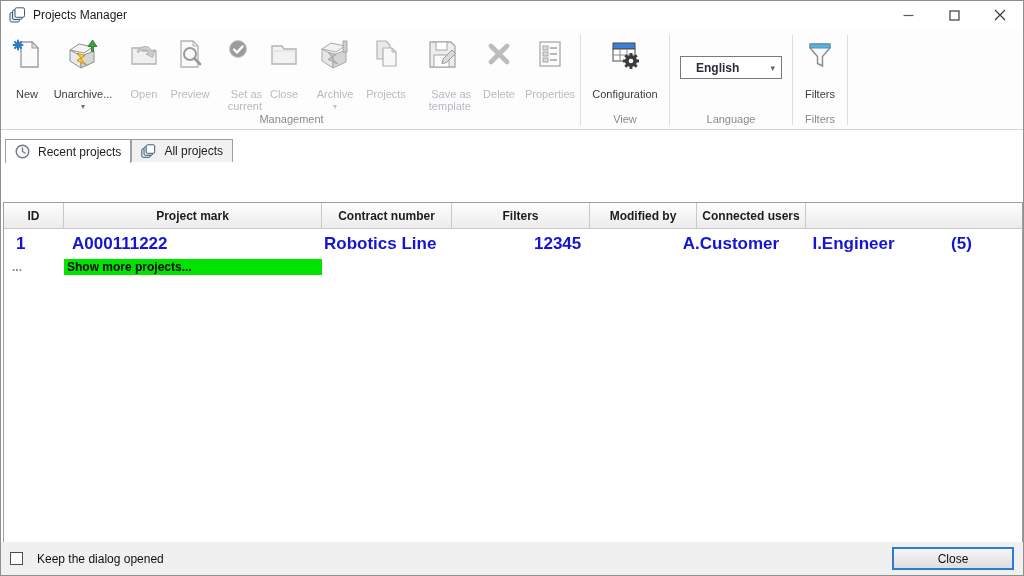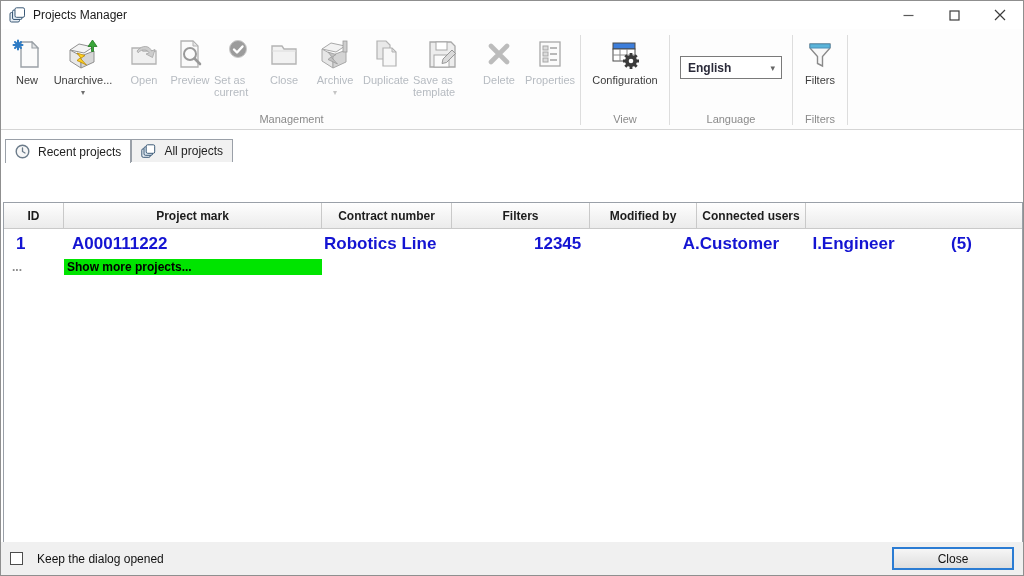--- a/index.html
+++ b/index.html
@@ -17,28 +17,28 @@
   .win-btn{width:46px;height:28px;border:none;background:transparent;display:flex;align-items:center;justify-content:center;padding:0;}
   
   .ribbon{position:absolute;top:28px;left:0;right:0;height:101px;background:#fdfdfd;border-bottom:1px solid #d5d5d5;display:flex;align-items:stretch;padding-left:4px;}
   .rgroup{display:flex;flex-direction:column;}
   .rbuttons{display:flex;flex:1;align-items:flex-start;padding-top:5px;}
   .glabel{height:17px;line-height:15px;text-align:center;font-size:11px;color:#8a8a8a;}
   .gsep{width:1px;background:#ddd;margin:6px 2px 4px 2px;}
   .isep{width:1px;background:#e2e2e2;margin:3px 2px 14px 2px;}
   .rbtn{display:flex;flex-direction:column;align-items:center;padding-top:2px;cursor:default;}
   .ricon{width:34px;height:36px;display:flex;align-items:center;justify-content:center;}
-  .rlabel{font-size:11px;line-height:12px;text-align:left;color:#3d3d3d;margin-top:2px;}
+  .rlabel{font-size:11px;line-height:12px;text-align:right;color:#3d3d3d;margin-top:16px;}
   .rbtn.disabled .rlabel{color:#b6bbc1;}
   .ddarrow{font-size:8px;color:#6e6e6e;line-height:9px;margin-top:2px;}
   .rbtn.disabled .ddarrow{color:#c4c4c4;}
   .w44{width:44px}.w46{width:46px}.w48{width:48px}.w50{width:50px}.w54{width:54px}
   .w56{width:56px}.w58{width:58px}.w68{width:68px}.w84{width:84px}.w86{width:86px}
   .lang-group{width:118px;}
-  .combo{width:102px;height:23px;margin:27px auto 0 auto;border:1px solid #7a7a7a;background:#fff;display:flex;align-items:center;padding-left:7px;}
+  .combo{width:102px;height:23px;margin:27px auto 0 auto;border:1px solid #7a7a7a;background:#fff;display:flex;align-items:center;padding-left:15px;}
   .combo-text{font-size:12px;font-weight:600;color:#2b2b3a;flex:1;}
   .combo-arrow{font-size:9px;color:#666;padding-right:6px;}
   
   .tabs{position:absolute;top:138px;left:4px;display:flex;z-index:3;}
   .tab{height:23px;padding:0 9px;display:flex;align-items:center;gap:8px;font-size:12px;
        border:1px solid #9aa0a8;border-bottom:none;background:#f1f1f1;color:#222;}
   .tab.active{background:#fff;height:24px;margin-bottom:-1px;z-index:4;}
   .tab-icon{width:15px;height:15px;display:flex;}
   
   .panel{position:absolute;top:161px;left:2px;width:1020px;height:379px;border:1px solid #9aa0a8;background:#fff;margin-top:40px;}
@@ -184,21 +184,21 @@
           <span class="ddarrow">▾</span>
         </div>
         <div class="rbtn w54 disabled">
           <span class="ricon">
             <svg viewBox="0 0 32 32" width="32" height="32">
               <path d="M7 3h9l4 4v14H7z" fill="#e9e9e9" stroke="#b2b2b2" stroke-width="1.2"></path>
               <path d="M13 10h9l4 4v14h-13z" fill="#f8f8f8" stroke="#b2b2b2" stroke-width="1.2"></path>
               <path d="M22 10l4 4h-4z" fill="#e0e0e0" stroke="#b2b2b2" stroke-width="1"></path>
             </svg>
           </span>
-          <span class="rlabel">Duplicate</span>
+          <span class="rlabel">Projects</span>
         </div>
         <div class="rbtn w58 disabled">
           <span class="ricon">
             <svg viewBox="0 0 32 32" width="32" height="32">
               <path d="M4 4h21l4 4v21H4z" fill="#ededed" stroke="#a8a8a8" stroke-width="1.3"></path>
               <rect x="10" y="4" width="11" height="8" fill="#fff" stroke="#a8a8a8"></rect>
               <rect x="8" y="17" width="15" height="12" fill="#fbfbfb" stroke="#a8a8a8"></rect>
               <path d="M17 21l9-9 3.5 3.5-9 9-4.5 1z" fill="#dadada" stroke="#8e8e8e" stroke-width="0.9"></path>
             </svg>
           </span>

